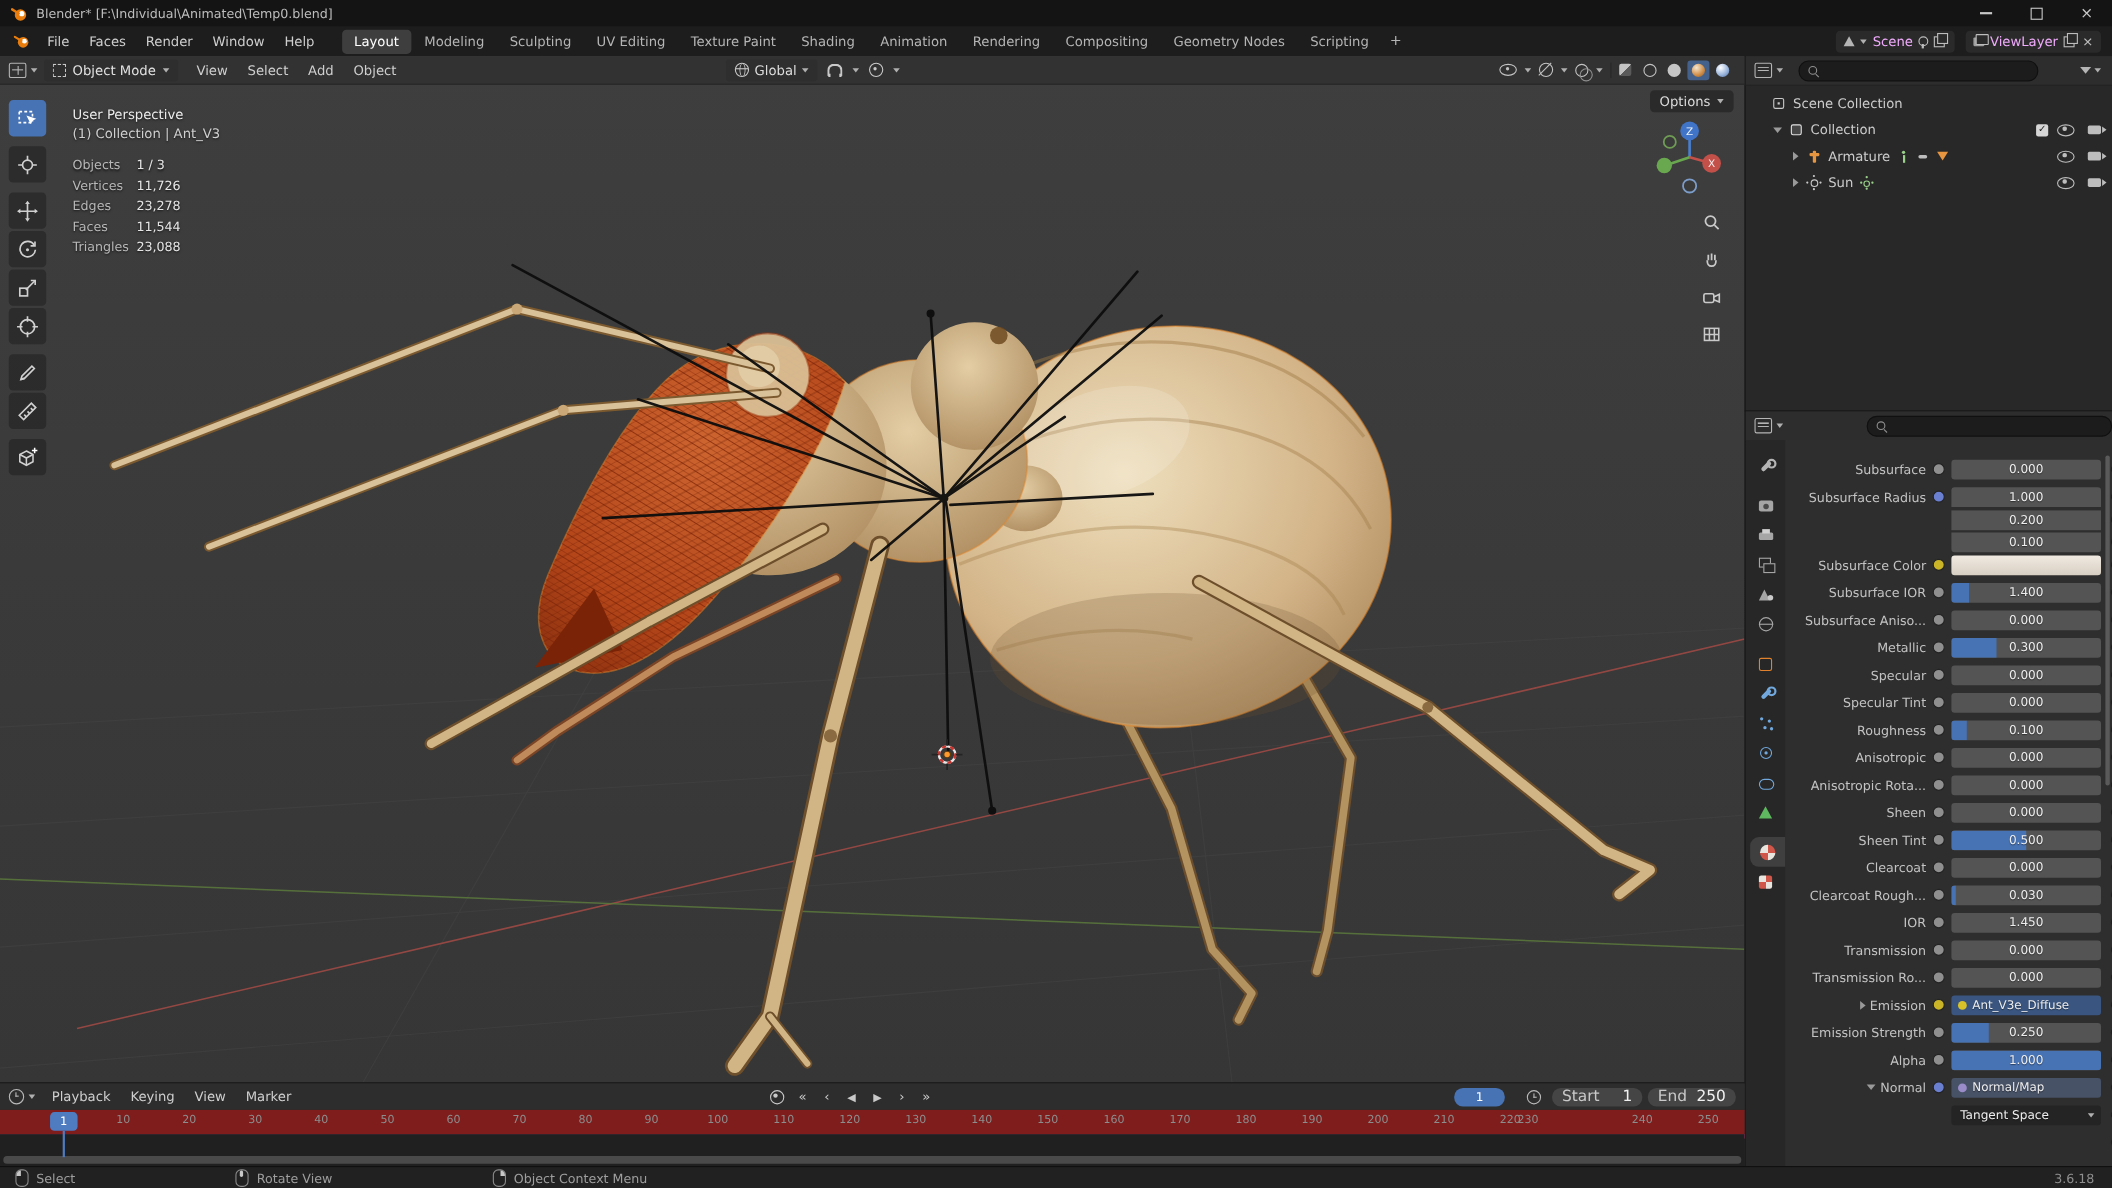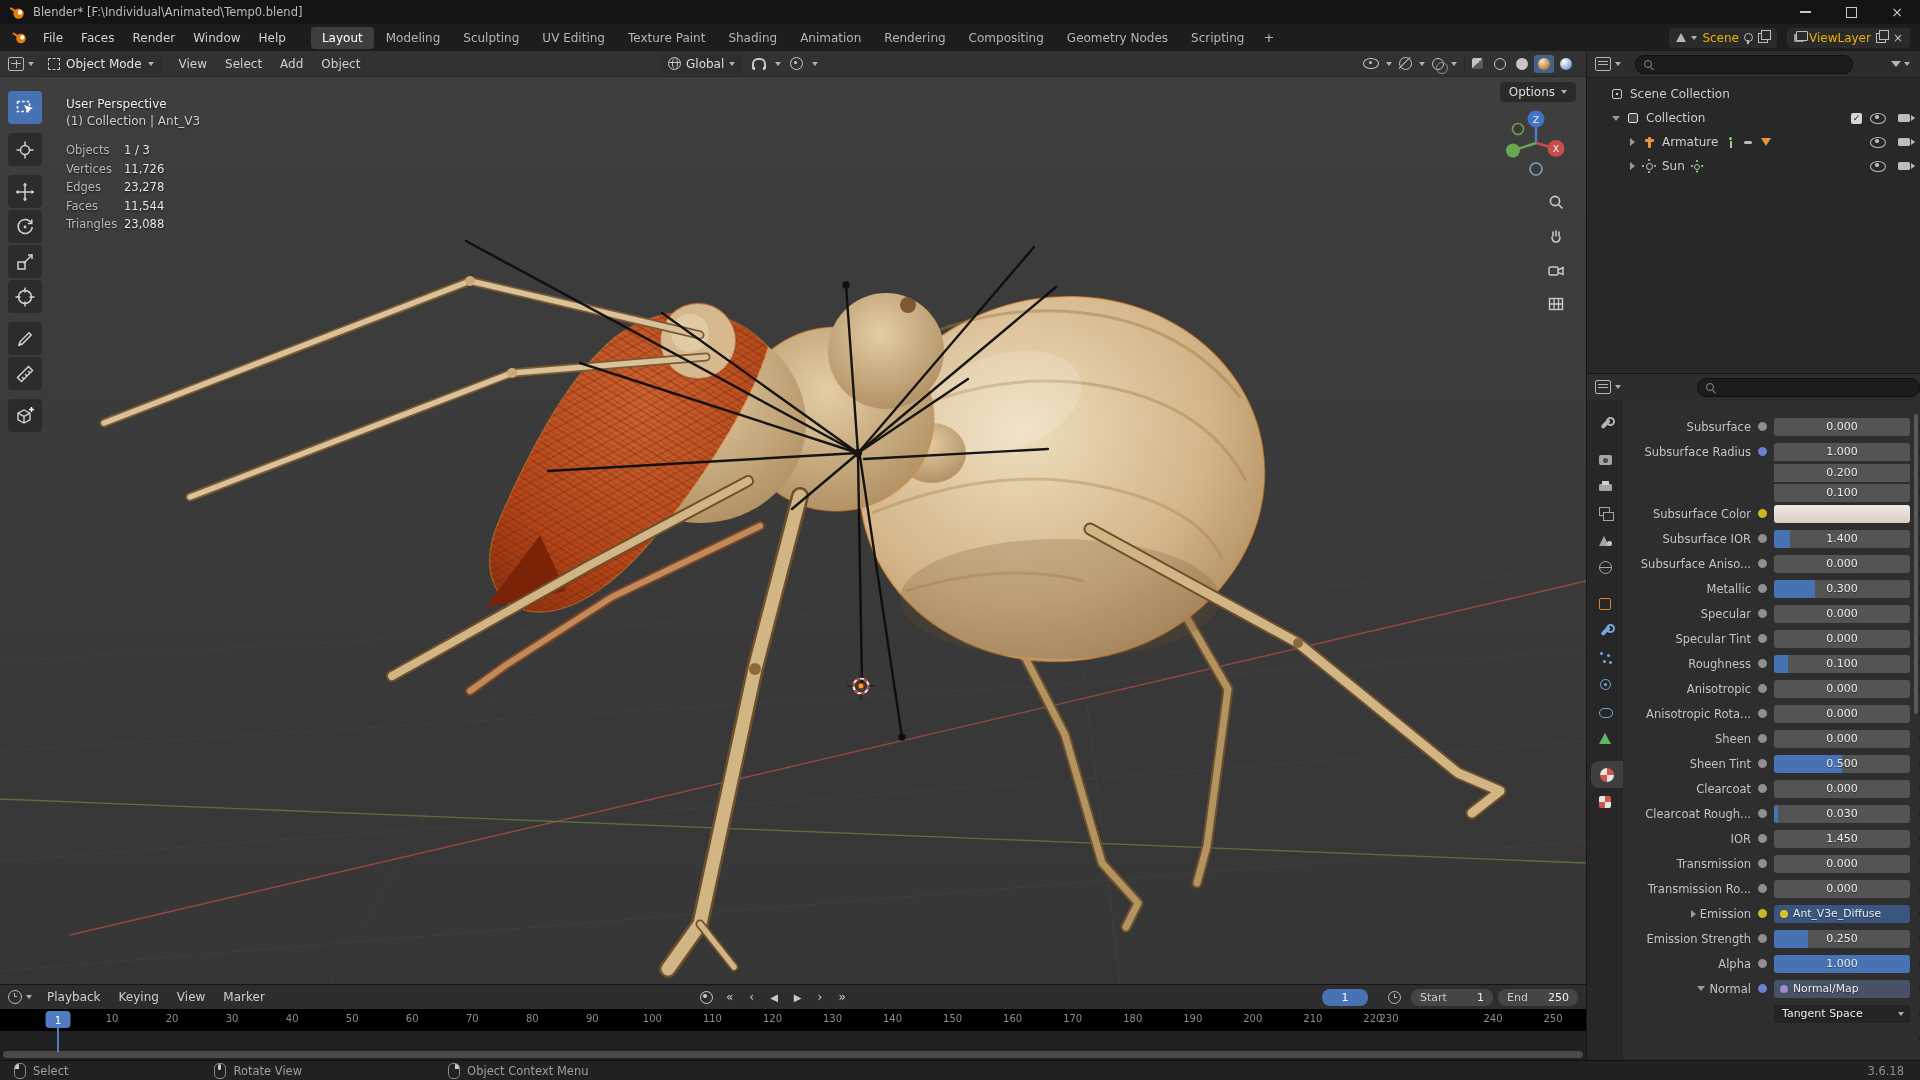--- a/index.html
+++ b/index.html
@@ -17,21 +17,21 @@
   .wb-close{font-size:14px;line-height:1;}
   
   .menubar{position:absolute;left:0;top:24px;right:0;height:27px;background:#1d1d1d;display:flex;align-items:center;border-bottom:1px solid #121212;}
   .menu-item{padding:3px 9px;color:#cfcfcf;border-radius:3px;white-space:nowrap;}
   .blender-btn{margin-left:6px;padding:0 6px;display:flex;align-items:center;}
   .workspaces{display:flex;align-items:center;margin-left:16px;gap:1px;}
   .ws-tab{padding:4px 11px;color:#b5b5b5;border-radius:4px;white-space:nowrap;}
   .ws-tab.active{background:#3e3e3e;color:#fff;}
   .ws-add{padding:2px 8px;color:#b5b5b5;font-size:13px;}
   .db-widget{display:flex;align-items:center;gap:5px;background:#2a2a2a;border-radius:4px;padding:3px 7px;margin-right:10px;}
-  .db-widget .nm{color:#eab308;}
+  .db-widget .nm{color:#f0abfc;}
   .chev{width:0;height:0;border-left:3.5px solid transparent;border-right:3.5px solid transparent;border-top:4px solid #b0b0b0;display:inline-block;}
   .ic-x{color:#bdbdbd;font-size:12px;line-height:1;}
   .ic-copy{width:8px;height:8px;border:1px solid #bdbdbd;position:relative;margin-right:2px;}
   .ic-copy::before{content:"";position:absolute;left:2px;top:-4px;width:8px;height:8px;border:1px solid #bdbdbd;background:#2a2a2a;}
   .ic-pin{width:7px;height:7px;border:1.2px solid #bdbdbd;border-radius:50%;position:relative;}
   .ic-pin::after{content:"";position:absolute;left:2.2px;top:6px;width:1.5px;height:4px;background:#bdbdbd;}
   .ic-scene{width:0;height:0;border-left:5px solid transparent;border-right:5px solid transparent;border-bottom:9px solid #b5b5b5;position:relative;}
   .ic-layers{width:10px;height:8px;background:#9e9e9e;position:relative;border-radius:1px;}
   .ic-layers::before{content:"";position:absolute;left:2px;top:-3px;width:10px;height:8px;border:1px solid #bdbdbd;background:#2a2a2a;border-radius:1px;}
   
@@ -202,25 +202,25 @@
   .rec{width:11px;height:11px;border:1.4px solid #c9c9c9;border-radius:50%;position:relative;}
   .rec::after{content:"";position:absolute;left:2.3px;top:2.3px;width:4px;height:4px;border-radius:50%;background:#c9c9c9;}
   .pb{color:#c9c9c9;font-size:12px;line-height:1;padding:2px 3px;}
   .pb-start::before{content:"\00AB";} .pb-prevkey::before{content:"\2039";}
   .pb-revplay::before{content:"\25C0";font-size:10px;} .pb-play::before{content:"\25B6";font-size:10px;}
   .pb-nextkey::before{content:"\203A";} .pb-end::before{content:"\00BB";}
   .frame-field{position:absolute;left:1322px;top:3.5px;width:46px;height:17px;background:#4772b3;border-radius:8px;
       color:#fff;font-size:11px;display:flex;align-items:center;justify-content:center;}
   .tl-clock2{position:absolute;left:1388px;top:6px;}
   .range-field{position:absolute;top:3.5px;height:17px;background:#454545;border-radius:8px;display:flex;align-items:center;
-      justify-content:space-between;padding:0 9px;font-size:11px;color:#c9c9c9;box-sizing:border-box;}
+      justify-content:space-between;padding:0 9px;font-size:14px;color:#c9c9c9;box-sizing:border-box;}
   .range-field b{color:#f0f0f0;font-weight:normal;margin-left:8px;}
   .rf-start{left:1411px;width:82px;}
   .rf-end{left:1498px;width:80px;}
-  .ruler{position:absolute;left:0;top:24px;right:0;height:22px;background:#000000;border-bottom:4px solid #ec4899;}
+  .ruler{position:absolute;left:0;top:24px;right:0;height:22px;background:#7f1d1d;border-bottom:4px solid #ec4899;}
   .tick{position:absolute;top:4px;transform:translateX(-50%);color:#8d8d8d;font-size:10px;}
   .track{position:absolute;left:0;top:46px;right:0;bottom:0;background:#202020;}
   .tl-scrollbar{position:absolute;left:3px;right:3px;bottom:2px;height:7px;background:#4a4a4a;border-radius:3.5px;}
   .playhead-marker{position:absolute;left:58px;top:26px;transform:translateX(-50%);width:25px;height:17px;background:#4f7bc0;
       border-radius:4px;color:#fff;font-size:10.5px;display:flex;align-items:center;justify-content:center;z-index:3;}
   .playhead-line{position:absolute;left:57px;top:43px;width:2px;height:24px;background:#4f7bc0;z-index:2;}
   
   .statusbar{position:absolute;left:0;top:1060px;right:0;height:20px;background:#212121;border-top:1px solid #101010;
       display:flex;align-items:center;font-size:11.5px;color:#9e9e9e;}
   .hint{display:flex;align-items:center;margin-left:14px;}

